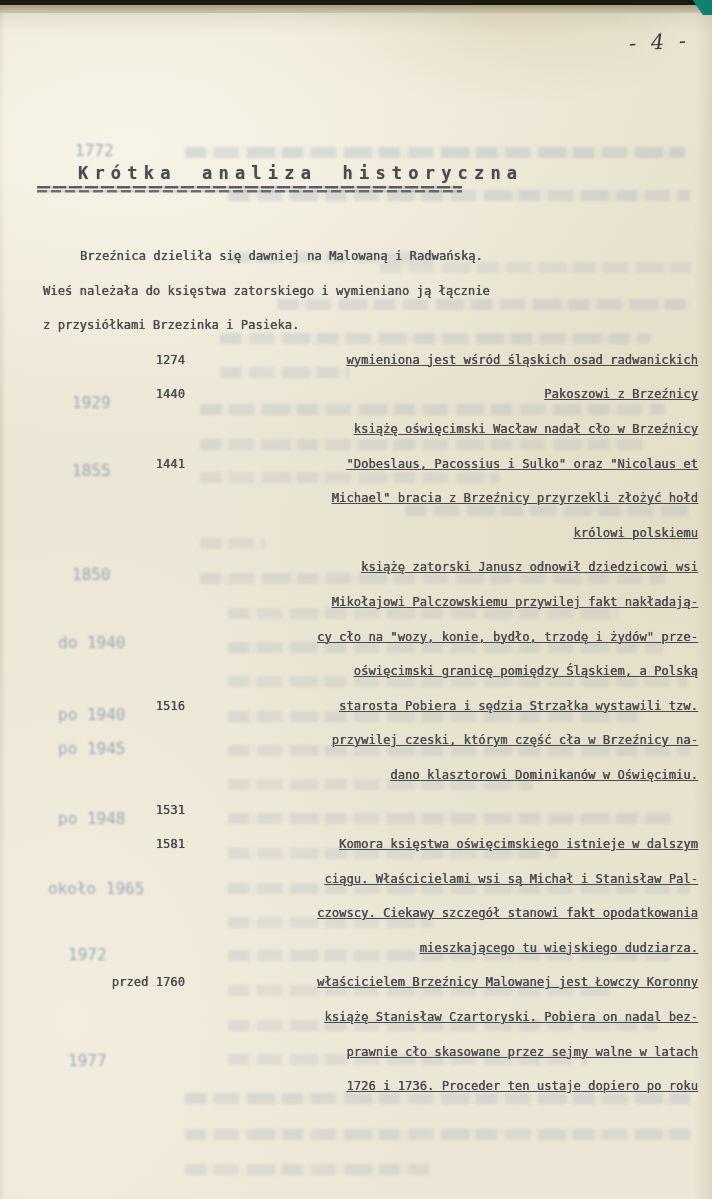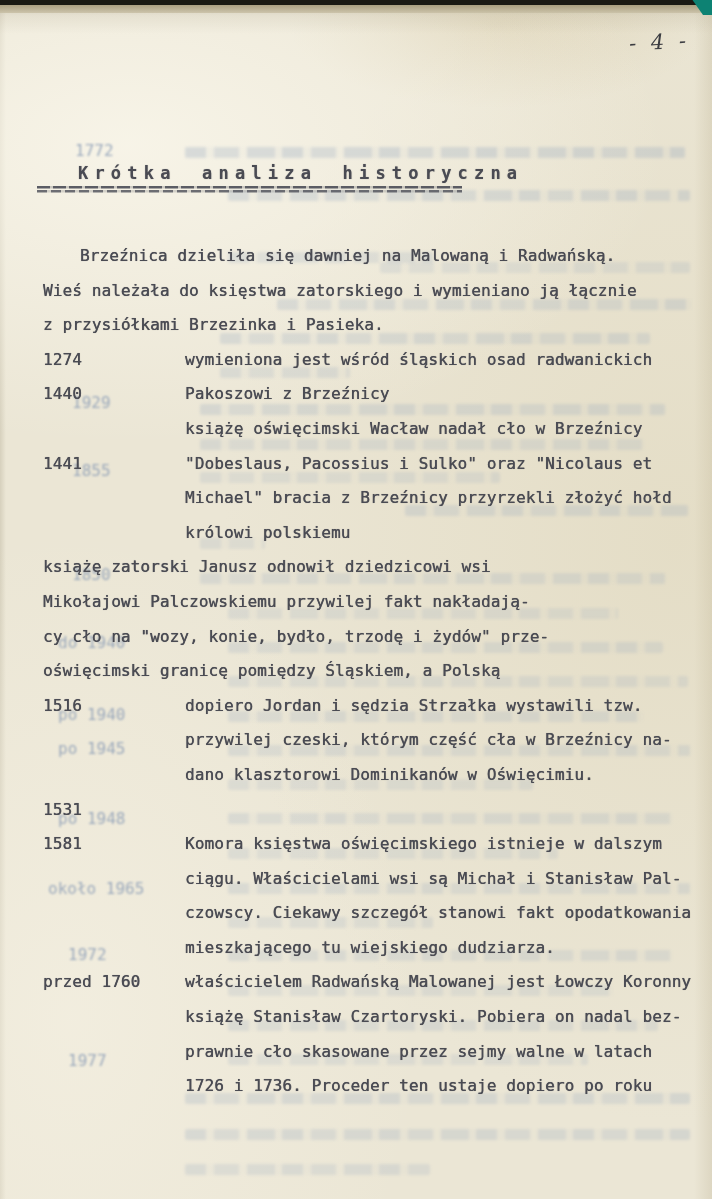--- a/index.html
+++ b/index.html
@@ -39,29 +39,29 @@
     padding-left:40px;
   }
   .title-underline{
     position:absolute;left:37px;top:186px;width:425px;height:7px;z-index:3;
     background:
       repeating-linear-gradient(90deg, rgba(74,76,86,.9) 0 13px, rgba(74,76,86,.25) 13px 16px) 0 0/100% 2.5px no-repeat,
       repeating-linear-gradient(90deg, rgba(74,76,86,.8) 0 10px, rgba(74,76,86,.2) 10px 14px) 0 4px/100% 2.5px no-repeat;
   }
   .content{
     position:absolute;left:43px;top:239px;width:655px;z-index:3;
-    font-size:16px;line-height:34.6px;letter-spacing:0.1px;
+    font-size:12px;line-height:34.6px;letter-spacing:0.1px;
     color:#4a4b53;
     text-shadow:0.35px 0 0 rgba(74,75,83,.85), 0 0 1px rgba(74,75,83,.4);
     white-space:nowrap;
   }
   .indent{text-indent:37px;}
-  .entry{display:flex;}
+  .entry{display:flex;text-align:right;}
   .entry .date{width:142px;flex:none;}
-  .entry .lines{flex:1;}
+  .entry .lines{flex:1;text-decoration:underline;}
   .gl{ 
     position:absolute;height:11px;z-index:1;border-radius:2px;
     background:repeating-linear-gradient(90deg,
       rgba(146,164,188,.55) 0 21px, rgba(146,164,188,.10) 21px 29px,
       rgba(146,164,188,.48) 29px 54px, rgba(146,164,188,.06) 54px 62px,
       rgba(146,164,188,.52) 62px 90px, rgba(146,164,188,.12) 90px 97px);
     filter:blur(1.6px);
   }
   .gd{ 
     position:absolute;z-index:1;font-size:16px;color:rgba(134,153,180,.8);
@@ -162,21 +162,21 @@
         <div>książę zatorski Janusz odnowił dziedzicowi wsi</div>
         <div>Mikołajowi Palczowskiemu przywilej fakt nakładają-</div>
         <div>cy cło na "wozy, konie, bydło, trzodę i żydów" prze-</div>
         <div>oświęcimski granicę pomiędzy Śląskiem, a Polską</div>
       </div>
     </div>
 
     <div class="entry">
       <div class="date">1516</div>
       <div class="lines">
-        <div>dopiero Jordan i sędzia Strzałka wystawili tzw.</div>
+        <div>starosta Pobiera i sędzia Strzałka wystawili tzw.</div>
         <div>przywilej czeski, którym część cła w Brzeźnicy na-</div>
         <div>dano klasztorowi Dominikanów w Oświęcimiu.</div>
       </div>
     </div>
 
     <div class="entry">
       <div class="date">1531</div>
     </div>
 
     <div class="entry">
@@ -185,21 +185,21 @@
         <div>Komora księstwa oświęcimskiego istnieje w dalszym</div>
         <div>ciągu. Właścicielami wsi są Michał i Stanisław Pal-</div>
         <div>czowscy. Ciekawy szczegół stanowi fakt opodatkowania</div>
         <div>mieszkającego tu wiejskiego dudziarza.</div>
       </div>
     </div>
 
     <div class="entry">
       <div class="date">przed 1760</div>
       <div class="lines">
-        <div>właścicielem Radwańską Malowanej jest Łowczy Koronny</div>
+        <div>właścicielem Brzeźnicy Malowanej jest Łowczy Koronny</div>
         <div>książę Stanisław Czartoryski. Pobiera on nadal bez-</div>
         <div>prawnie cło skasowane przez sejmy walne w latach</div>
         <div>1726 i 1736. Proceder ten ustaje dopiero po roku</div>
       </div>
     </div>
 
   </div>
 </div>
 
 </body></html>

